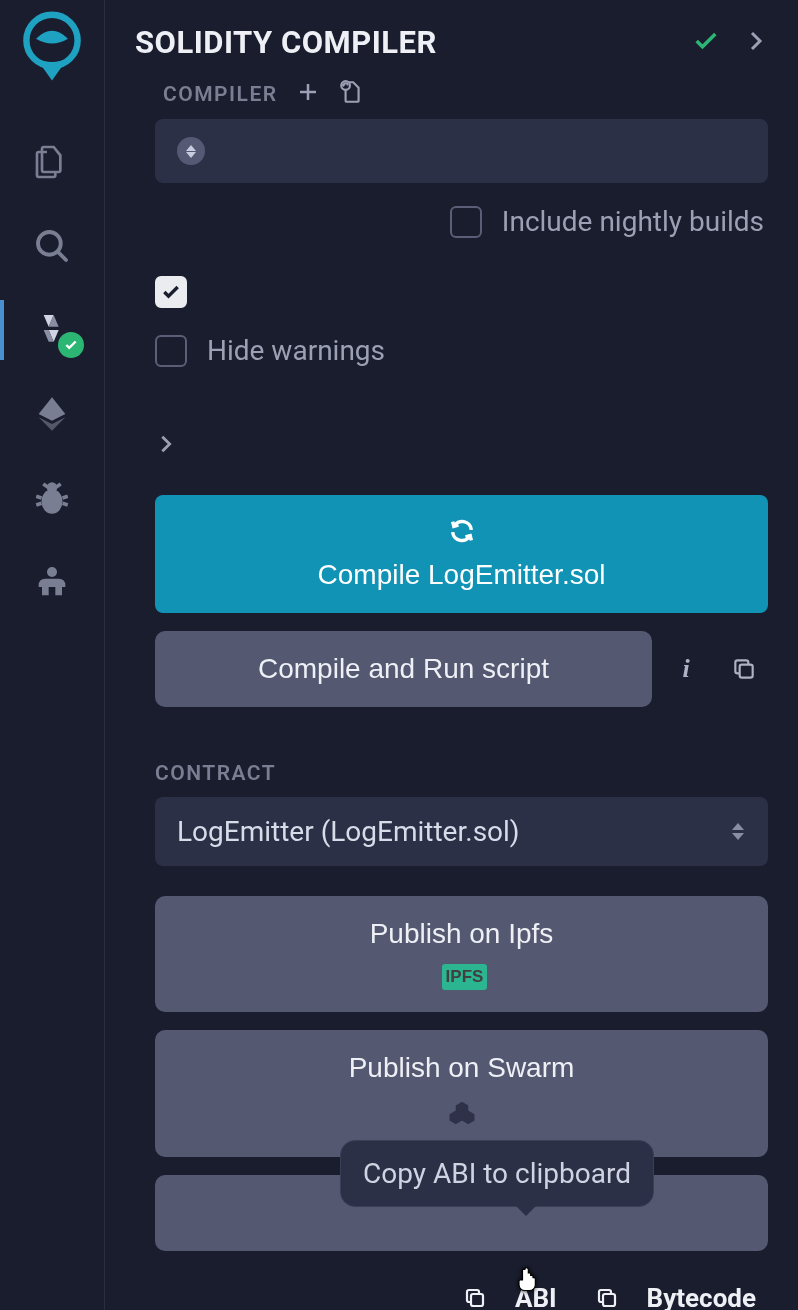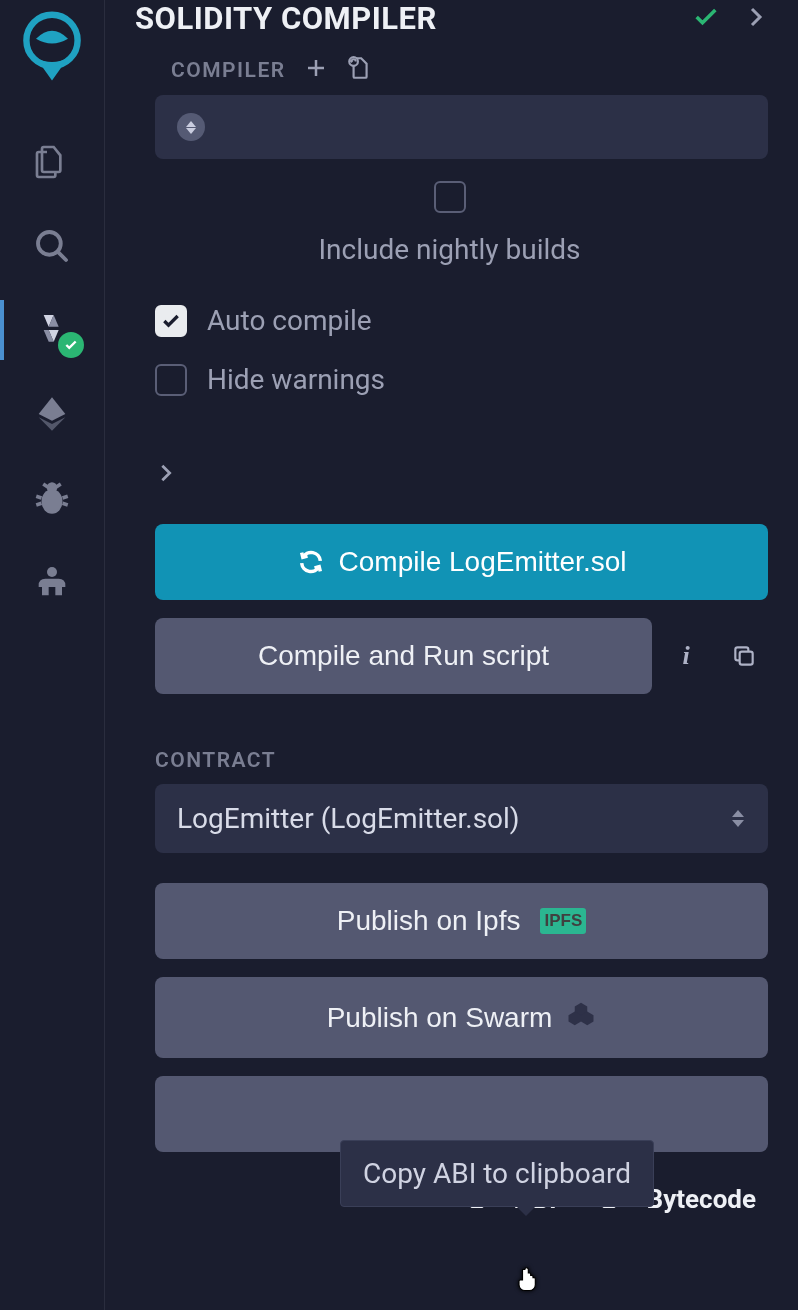--- a/index.html
+++ b/index.html
@@ -56,21 +56,21 @@
     width: 26px;
     height: 26px;
     background: #2bb673;
     border-radius: 50%;
     display: flex;
     align-items: center;
     justify-content: center;
   }
   .panel {
     flex: 1;
-    padding: 0 30px 20px 30px;
+    padding: 24px 30px 20px 30px;
     display: flex;
     flex-direction: column;
     position: relative;
   }
   .panel-header {
     display: flex;
     align-items: center;
     justify-content: space-between;
     margin-bottom: 18px;
   }
@@ -83,21 +83,21 @@
   .header-icons {
     display: flex;
     gap: 24px;
     align-items: center;
   }
   .label-row {
     display: flex;
     align-items: center;
     gap: 18px;
     margin-bottom: 10px;
-    margin-left: 36px;
+    margin-left: 28px;
   }
   .section-label {
     font-size: 21px;
     font-weight: 600;
     color: #7a7e92;
     letter-spacing: 1.5px;
   }
   .icon-sm {
     color: #9ca0b4;
     cursor: pointer;
@@ -164,21 +164,20 @@
     align-items: center;
     gap: 20px;
     margin-left: 20px;
     margin-bottom: 26px;
   }
   .check-row.right-align {
     justify-content: flex-end;
     margin-right: 4px;
     margin-left: 0;
     margin-bottom: 38px;
-    flex-direction: column;
   }
   .checkbox {
     width: 32px;
     height: 32px;
     border: 2px solid #5a5e76;
     border-radius: 6px;
     display: flex;
     align-items: center;
     justify-content: center;
     cursor: pointer;
@@ -210,28 +209,30 @@
     font-size: 28px;
     font-weight: 500;
     padding: 22px 16px;
     cursor: pointer;
     display: flex;
     align-items: center;
     justify-content: center;
     gap: 14px;
     margin-left: 20px;
     margin-bottom: 18px;
+    flex-direction: column;
   }
   .btn-primary {
     background: #1193b5;
     color: #fff;
   }
   .btn-secondary {
     background: #545871;
     color: #eef0f5;
+    border-radius: 10px;
   }
   .btn.full { width: calc(100% - 20px); }
   .btn-row {
     display: flex;
     align-items: center;
     gap: 10px;
     margin-left: 20px;
     margin-bottom: 18px;
   }
   .btn-row .btn {
@@ -259,21 +260,21 @@
   .select-box.contract { margin-bottom: 0; }
   .partial-btn {
     position: relative;
   }
   .tooltip {
     position: absolute;
     top: 1140px;
     left: 340px;
     background: #2c3047;
     border: 1px solid #3a3f58;
-    border-radius: 4px;
+    border-radius: 15px;
     padding: 16px 22px;
     font-size: 28px;
     color: #d0d3e2;
     z-index: 10;
     text-align: center;
   }
   .tooltip::after {
     content: '';
     position: absolute;
     bottom: -10px;
@@ -422,21 +423,20 @@
     <div class="checkbox"></div>
     <span class="check-label">Include nightly builds</span>
   </div>
 
   <div class="check-row">
     <div class="checkbox checked">
       <svg width="20" height="20" viewBox="0 0 24 24" fill="none" stroke="#1a1d2e" stroke-width="4">
           <polyline points="4 12 9 17 20 6"></polyline>
         </svg>
     </div>
-    <span class="check-label">Auto compile</span>
   </div>
 
   <div class="check-row">
     <div class="checkbox"></div>
     <span class="check-label">Hide warnings</span>
   </div>
 
   <div class="collapsible">
     <svg width="22" height="22" viewBox="0 0 24 24" fill="none" stroke="#9ca0b4" stroke-width="3">
         <polyline points="8 4 16 12 8 20"></polyline>

